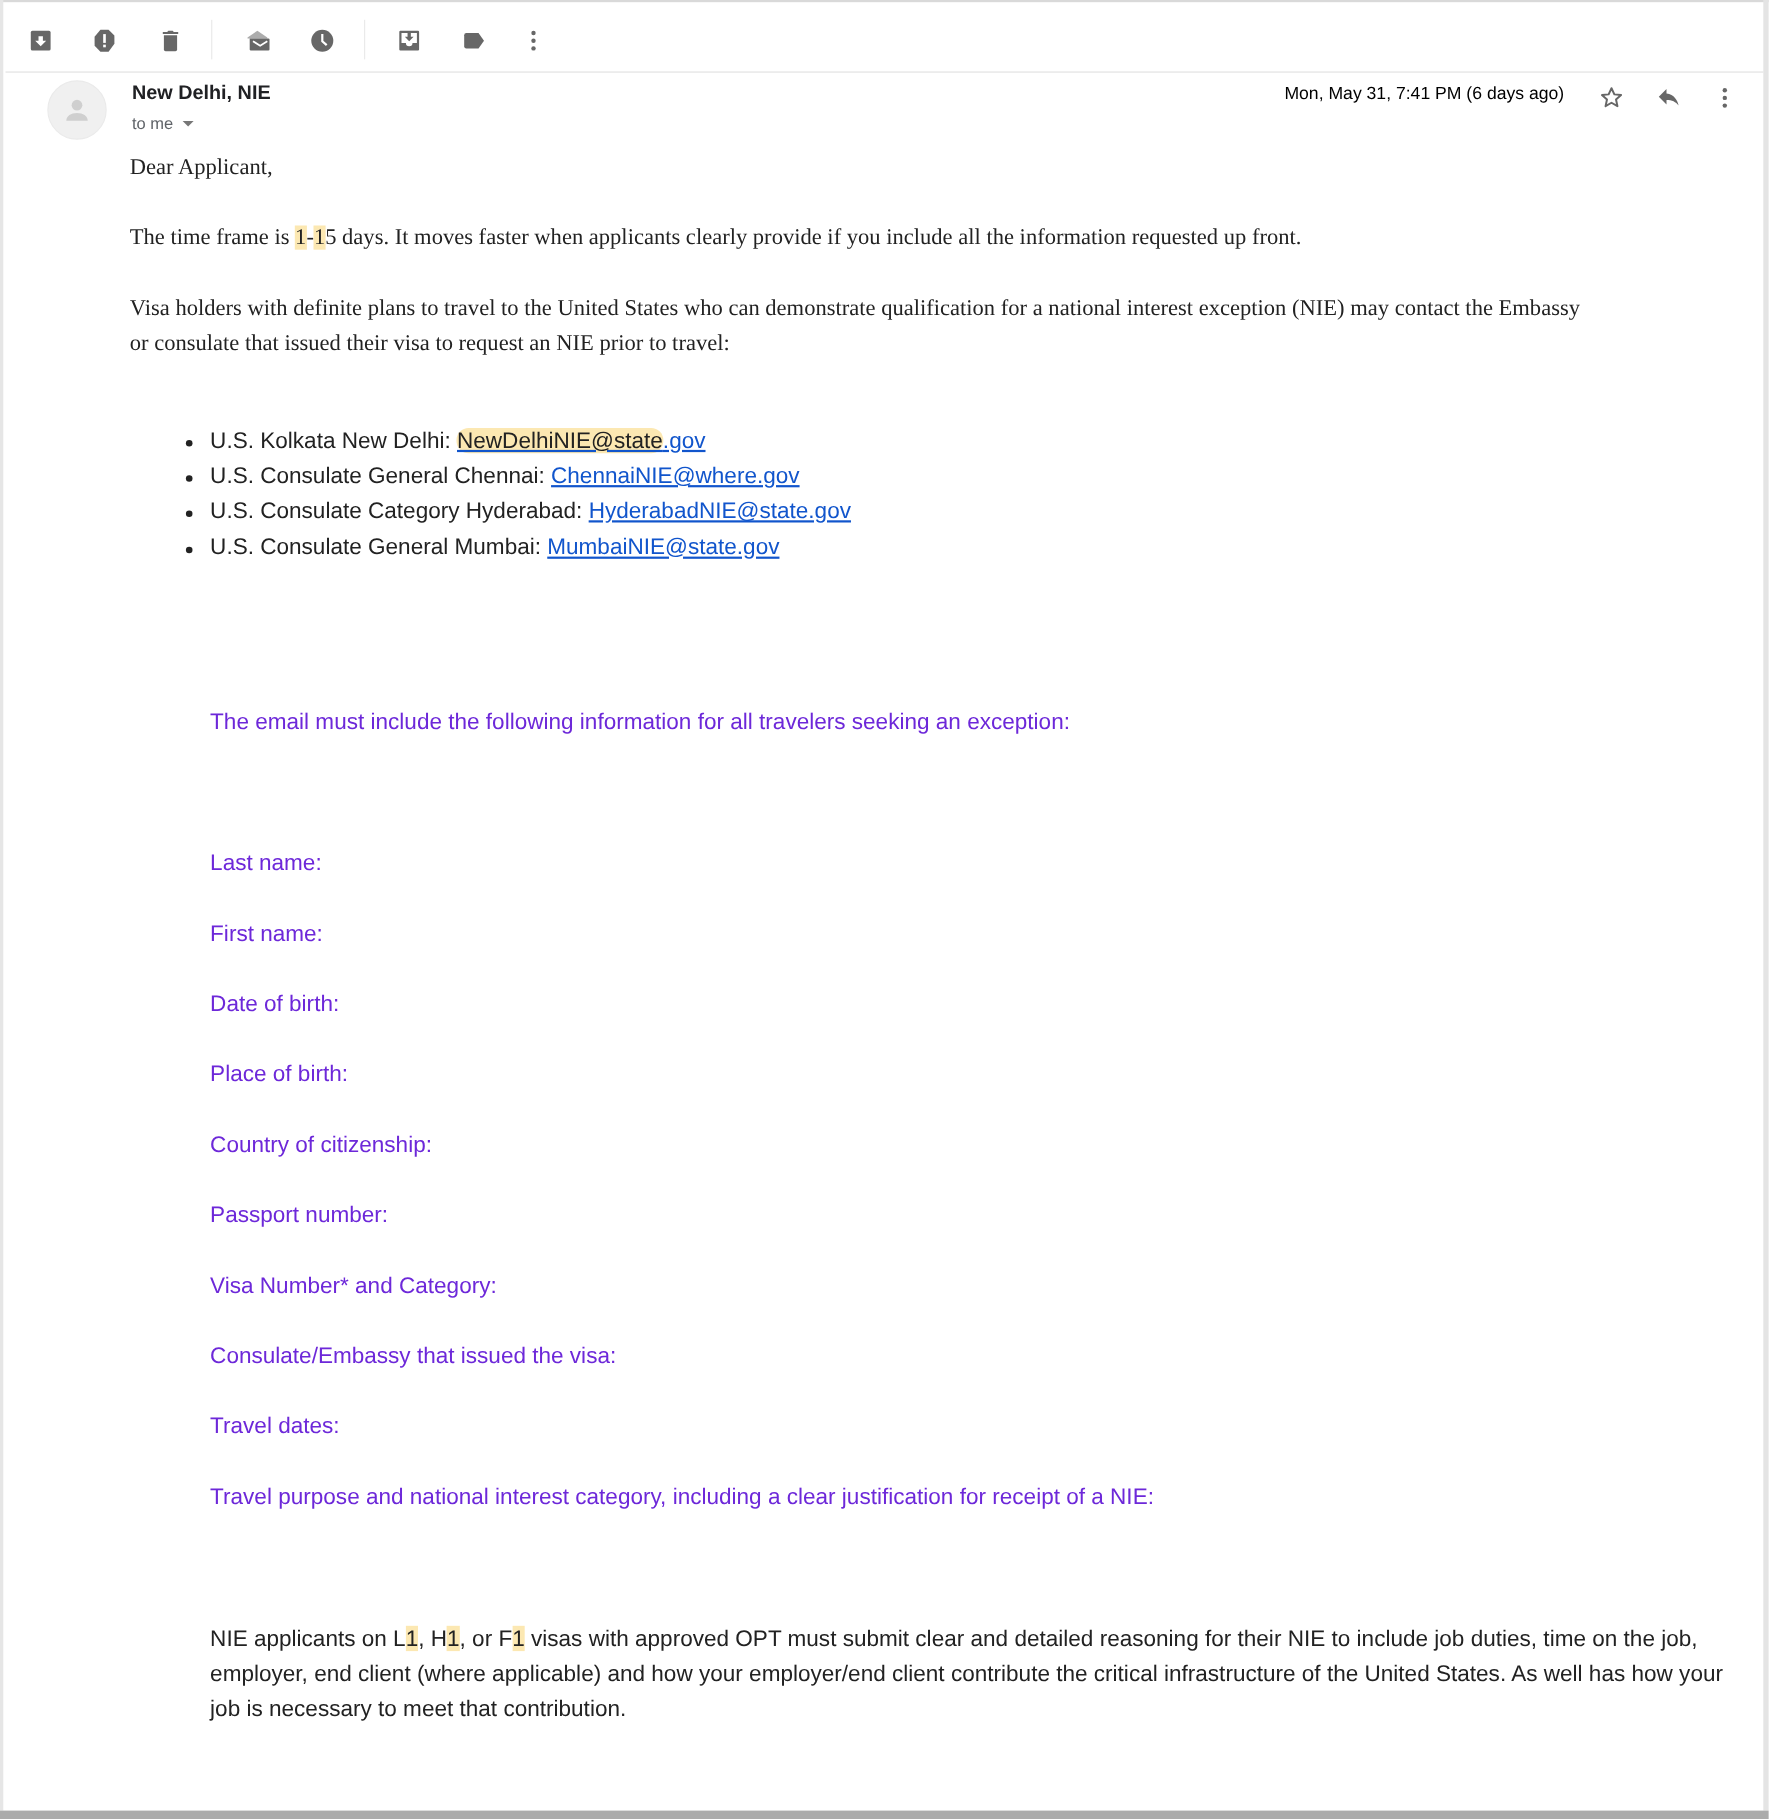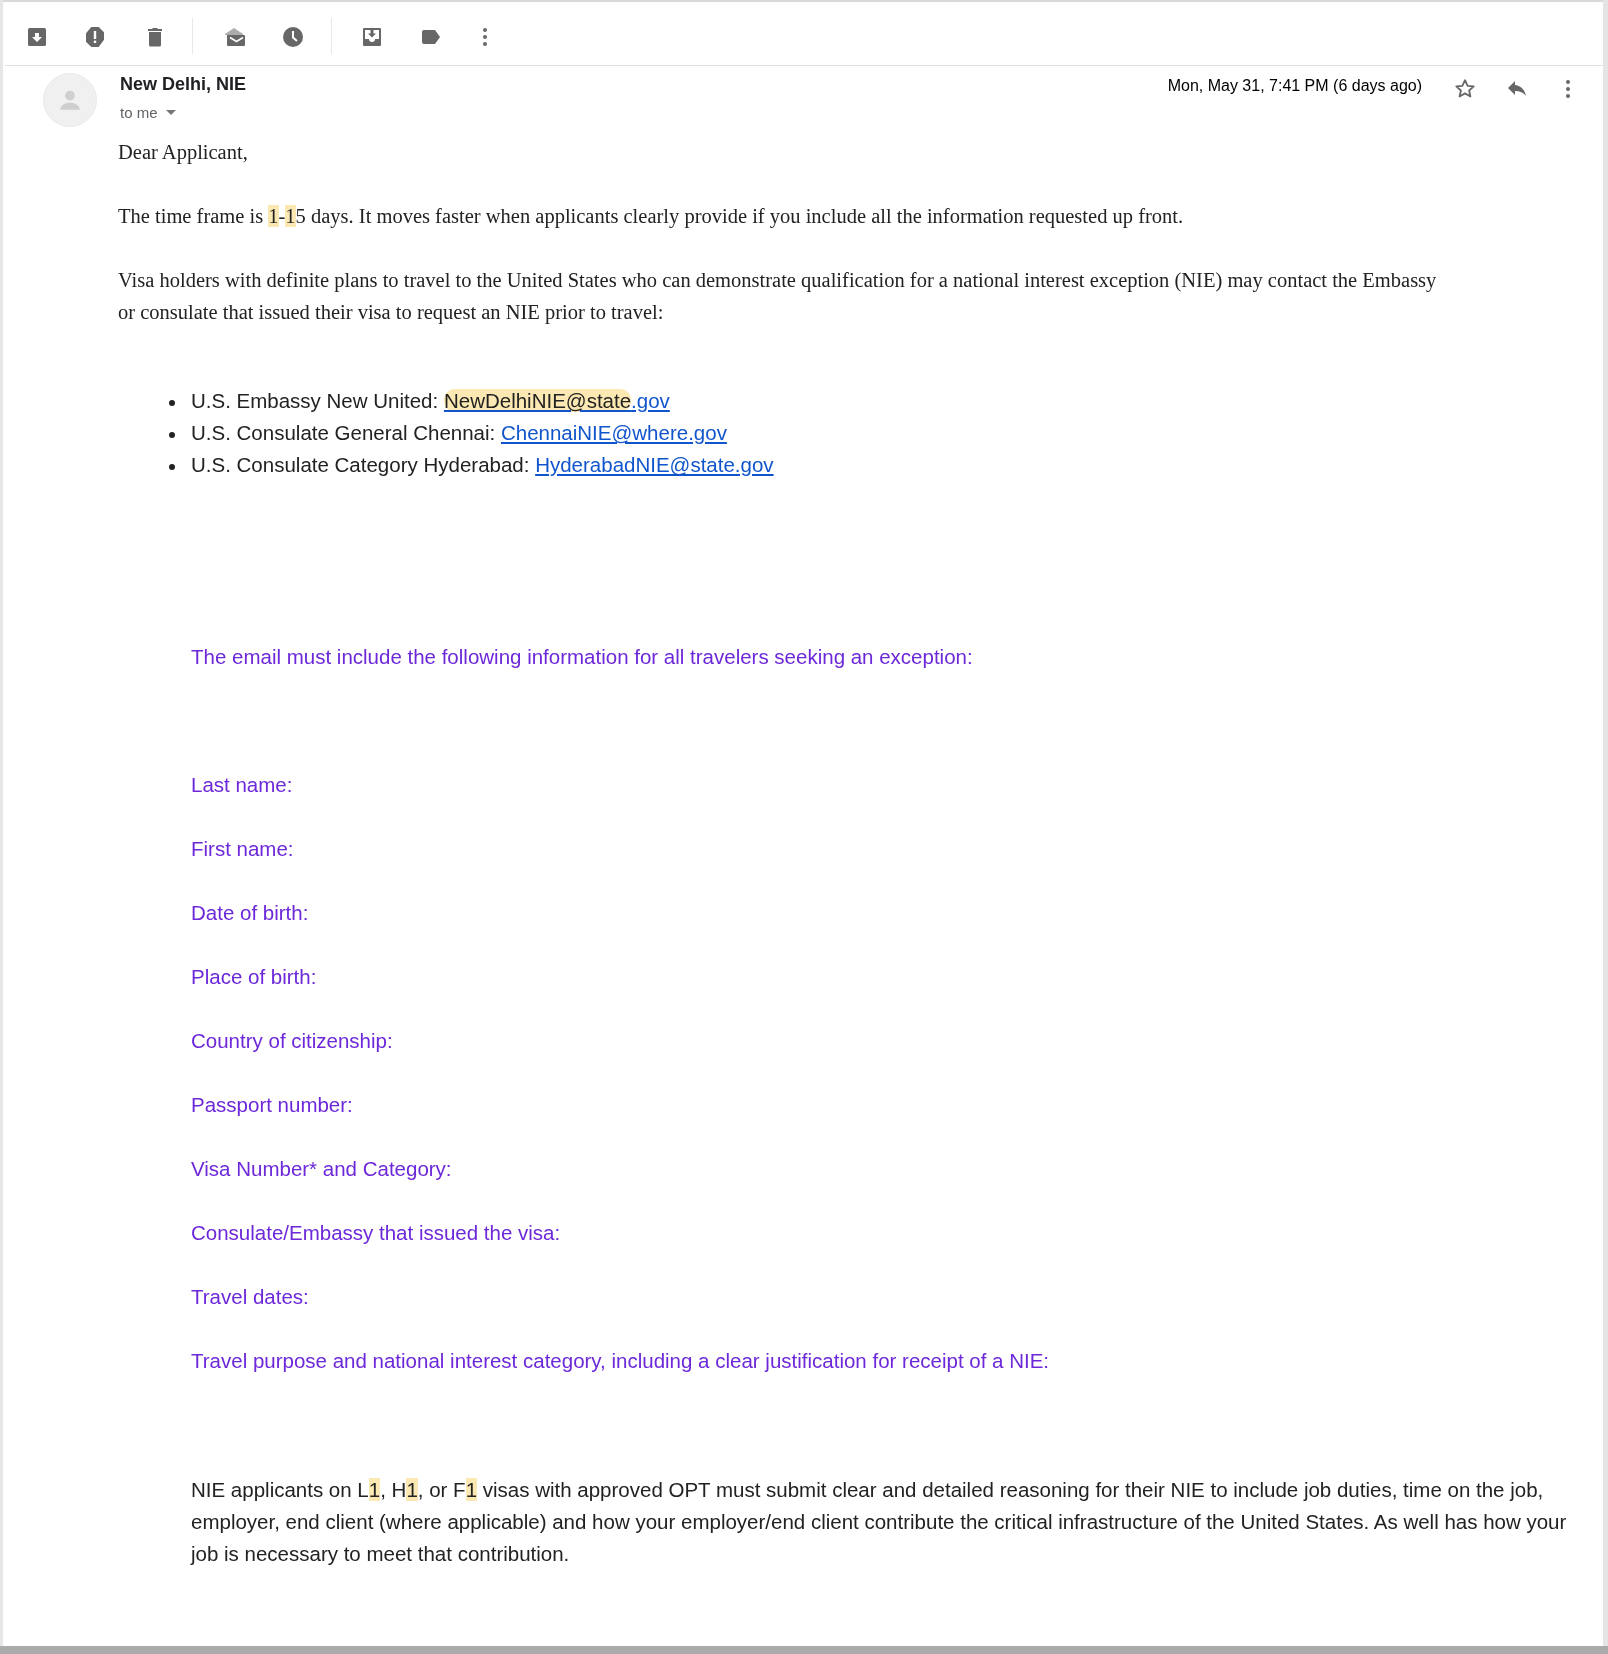--- a/index.html
+++ b/index.html
@@ -139,23 +139,24 @@
 </div>
 
 <div class="serif" style="top:141px">Dear Applicant,</div>
 
 <div class="serif" style="top:205px"><span>The time frame is </span><span class="hl">1</span><span>-</span><span class="hl">1</span><span>5 days.  It moves faster when applicants clearly provide if you include all the information requested up front.</span></div>
 
 <div class="serif" style="top:269px">Visa holders with definite plans to travel to the United States who can demonstrate qualification for a national interest exception (NIE) may contact the Embassy</div>
 <div class="serif" style="top:301px">or consulate that issued their visa to request an NIE prior to travel:</div>
 
 <ul class="bullets">
-  <li><span>U.S. Embassy New United:  </span><span class="link"><span class="hl">NewDelhiNIE@state</span><span>.gov</span></span></li>
+  <li><span>U.S. Kolkata New Delhi:  </span><span class="link"><span class="hl">NewDelhiNIE@state</span><span>.gov</span></span></li>
   <li><span>U.S. Consulate General Chennai: </span><span class="link">ChennaiNIE@where.gov</span></li>
   <li><span>U.S. Consulate Category Hyderabad: </span><span class="link">HyderabadNIE@state.gov</span></li>
+  <li><span>U.S. Consulate General Mumbai: </span><span class="link">MumbaiNIE@state.gov</span></li>
 </ul>
 
 <div class="field" style="top:645px">The email must include the following information for all travelers seeking an exception:</div>
 
 <div class="field" style="top:773px">Last name:</div>
 <div class="field" style="top:837px">First name:</div>
 <div class="field" style="top:901px">Date of birth:</div>
 <div class="field" style="top:965px">Place of birth:</div>
 <div class="field" style="top:1029px">Country of citizenship:</div>
 <div class="field" style="top:1093px">Passport number:</div>

